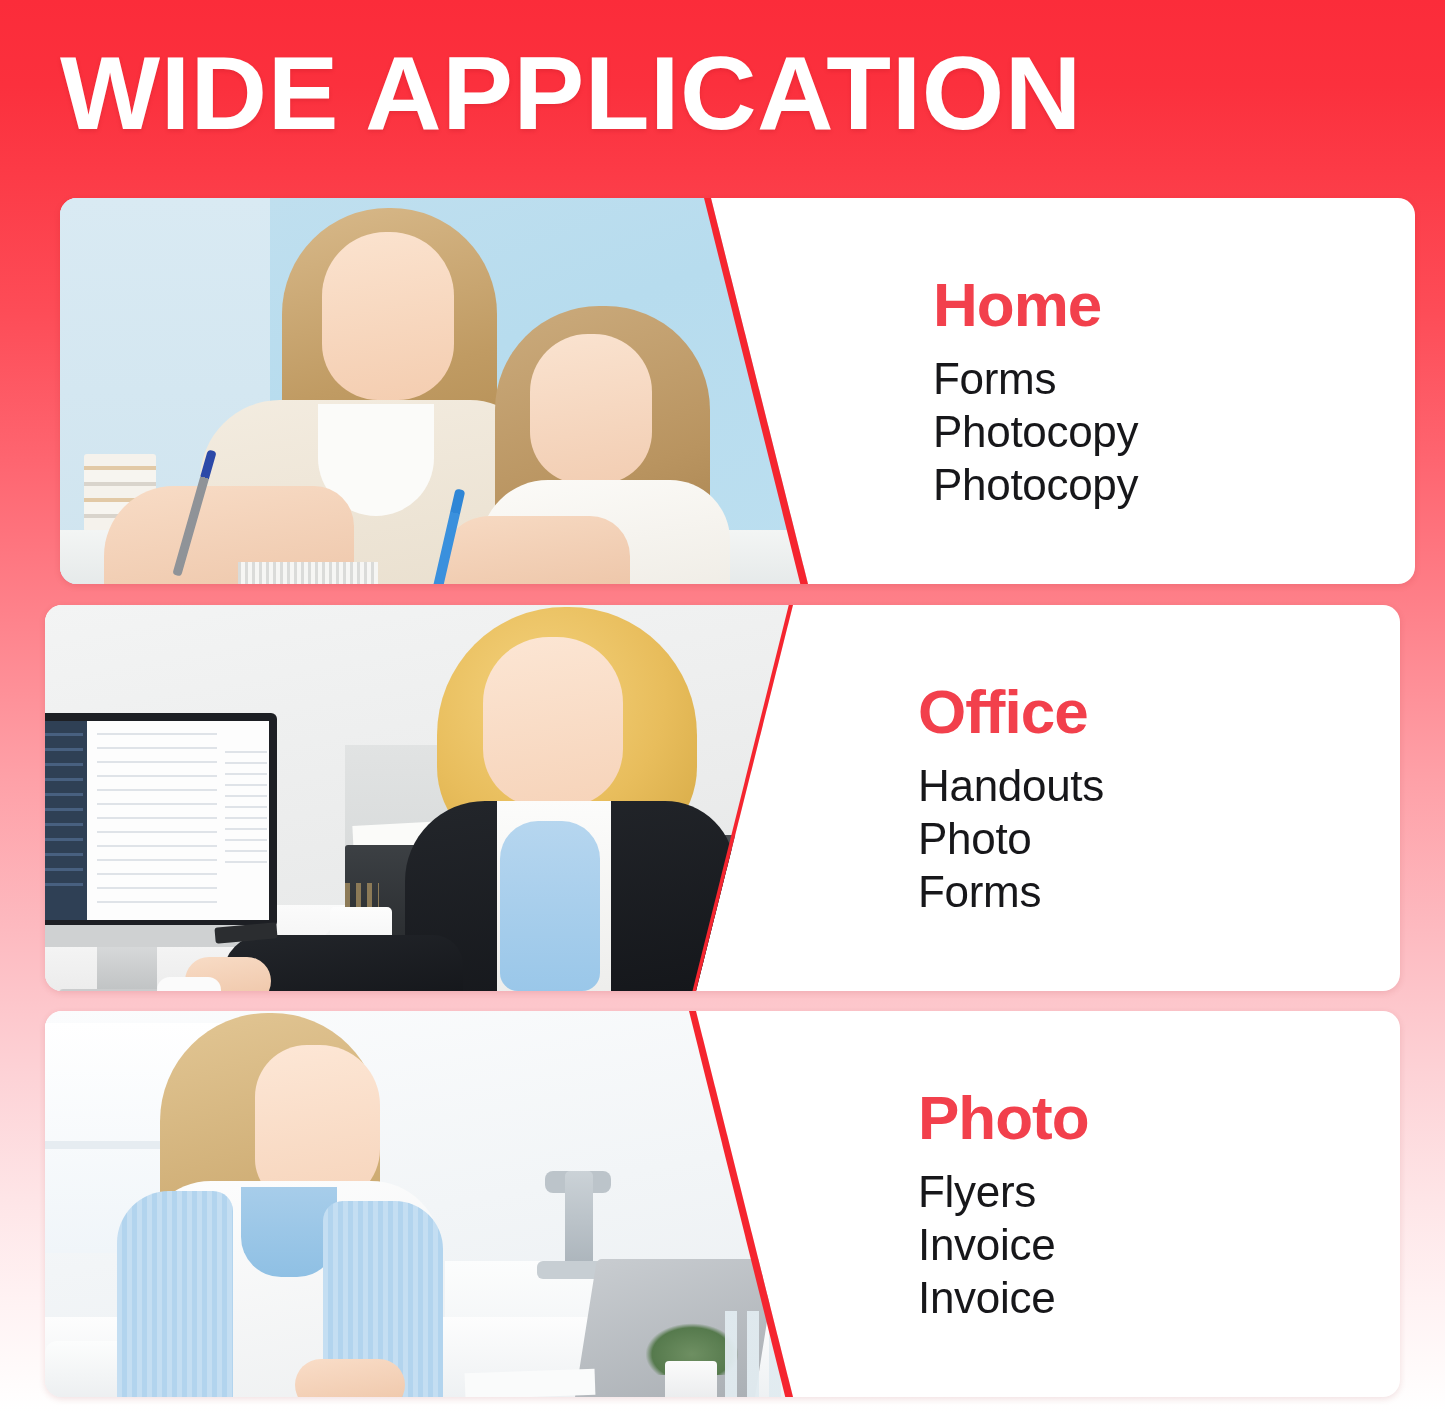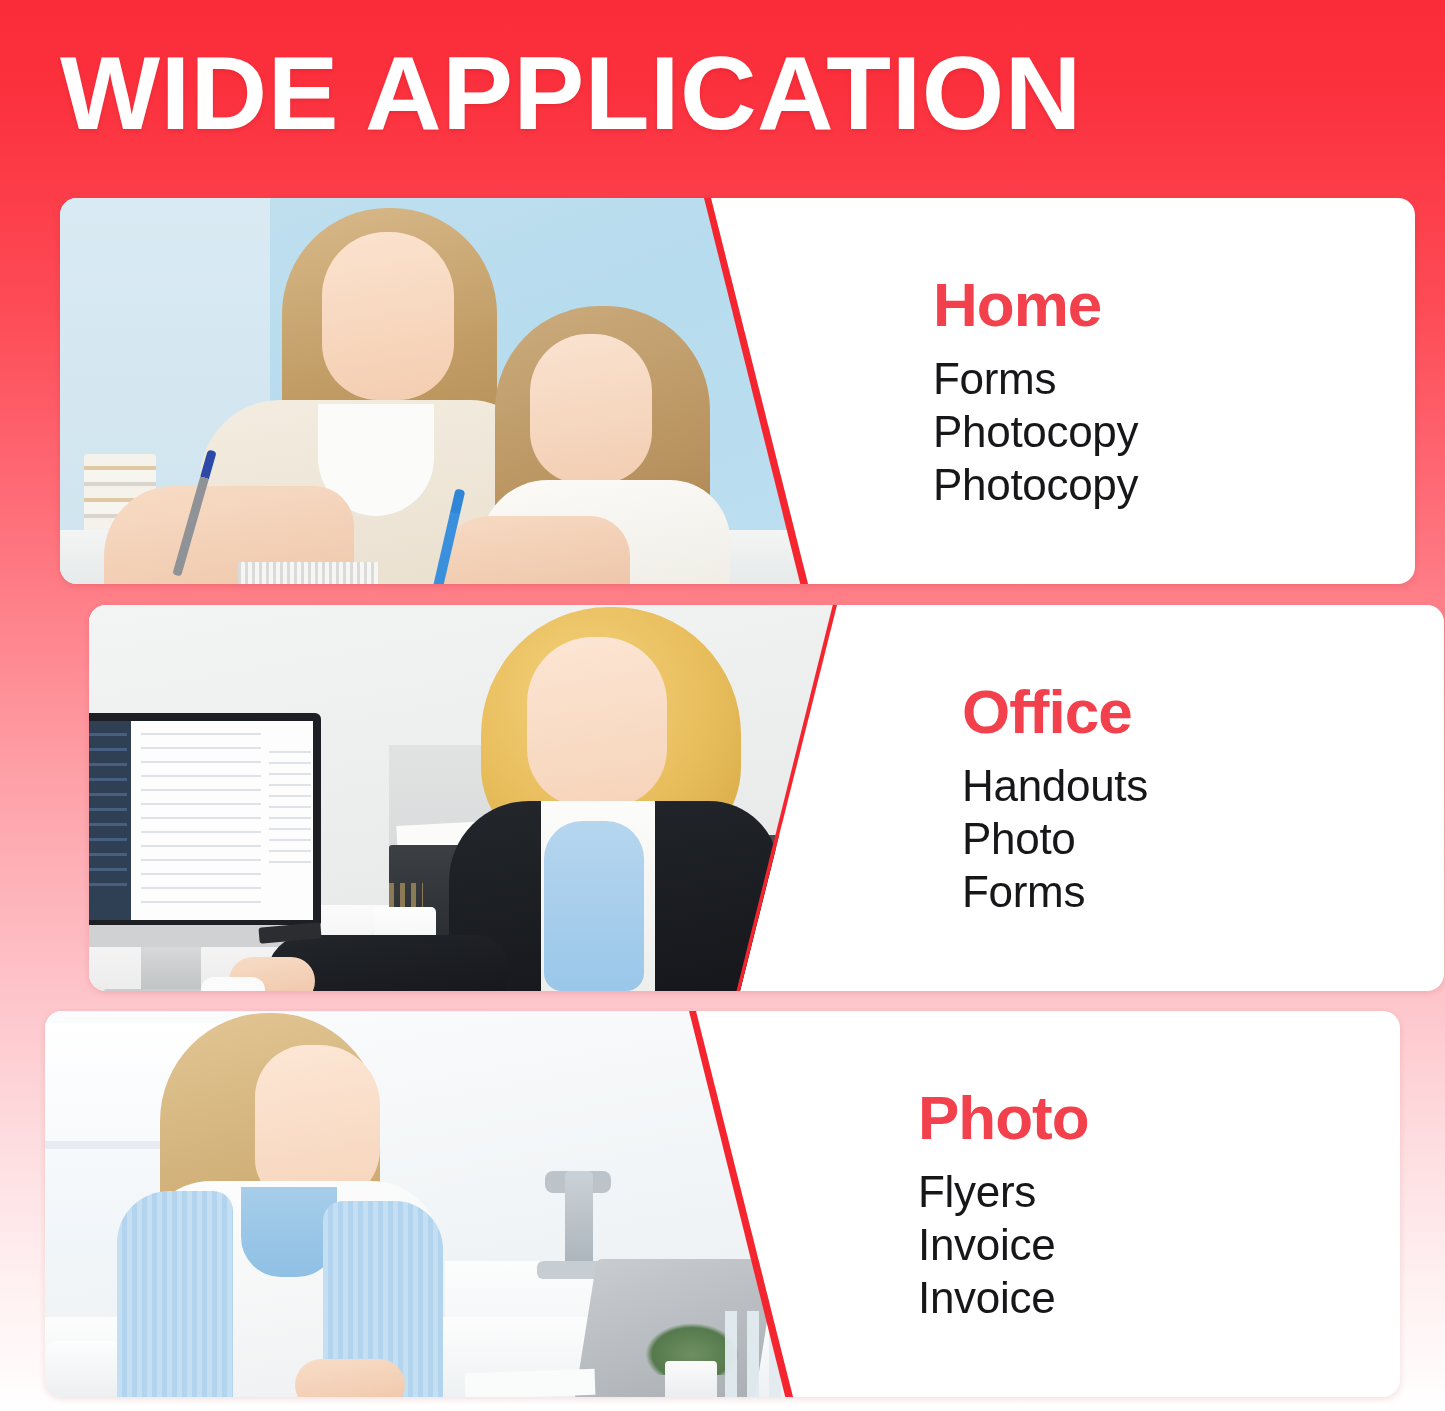--- a/index.html
+++ b/index.html
@@ -56,21 +56,21 @@
   .card {
     position: absolute;
     left: 45px;
     width: 1355px;
     border-radius: 17px;
     overflow: hidden;
     background: #ffffff;
     box-shadow: 0 2px 7px rgba(140,0,15,0.12);
   }
   #card-home   { top: 198px;  height: 386px; margin-left: 15px; }
-  #card-office { top: 605px;  height: 386px; margin-left: 44px; }
+  #card-office { top: 605px;  height: 386px; }
   #card-other  { top: 1011px; height: 386px; }
 
   
   .photo {
     position: absolute;
     left: 0;
     top: 0;
     height: 100%;
     overflow: hidden;
   }

